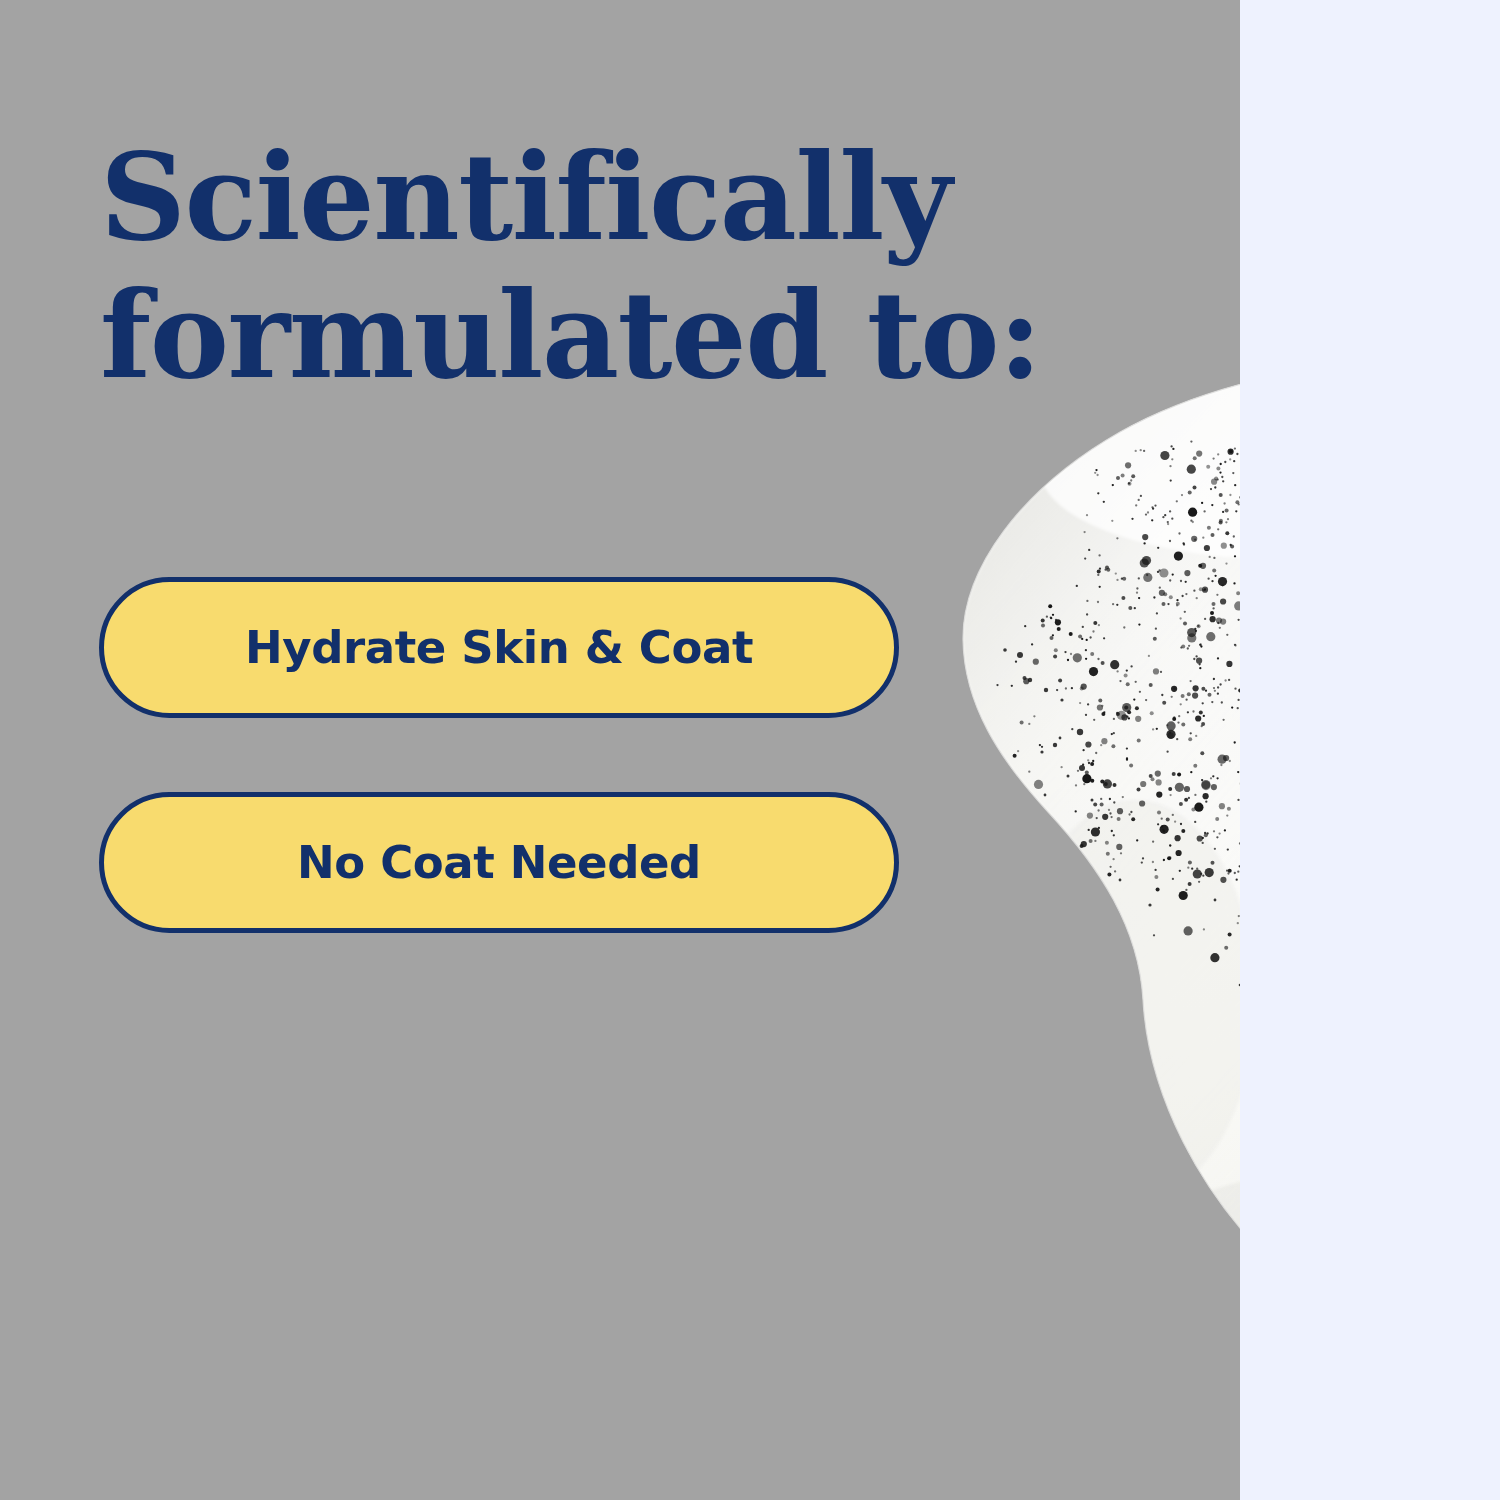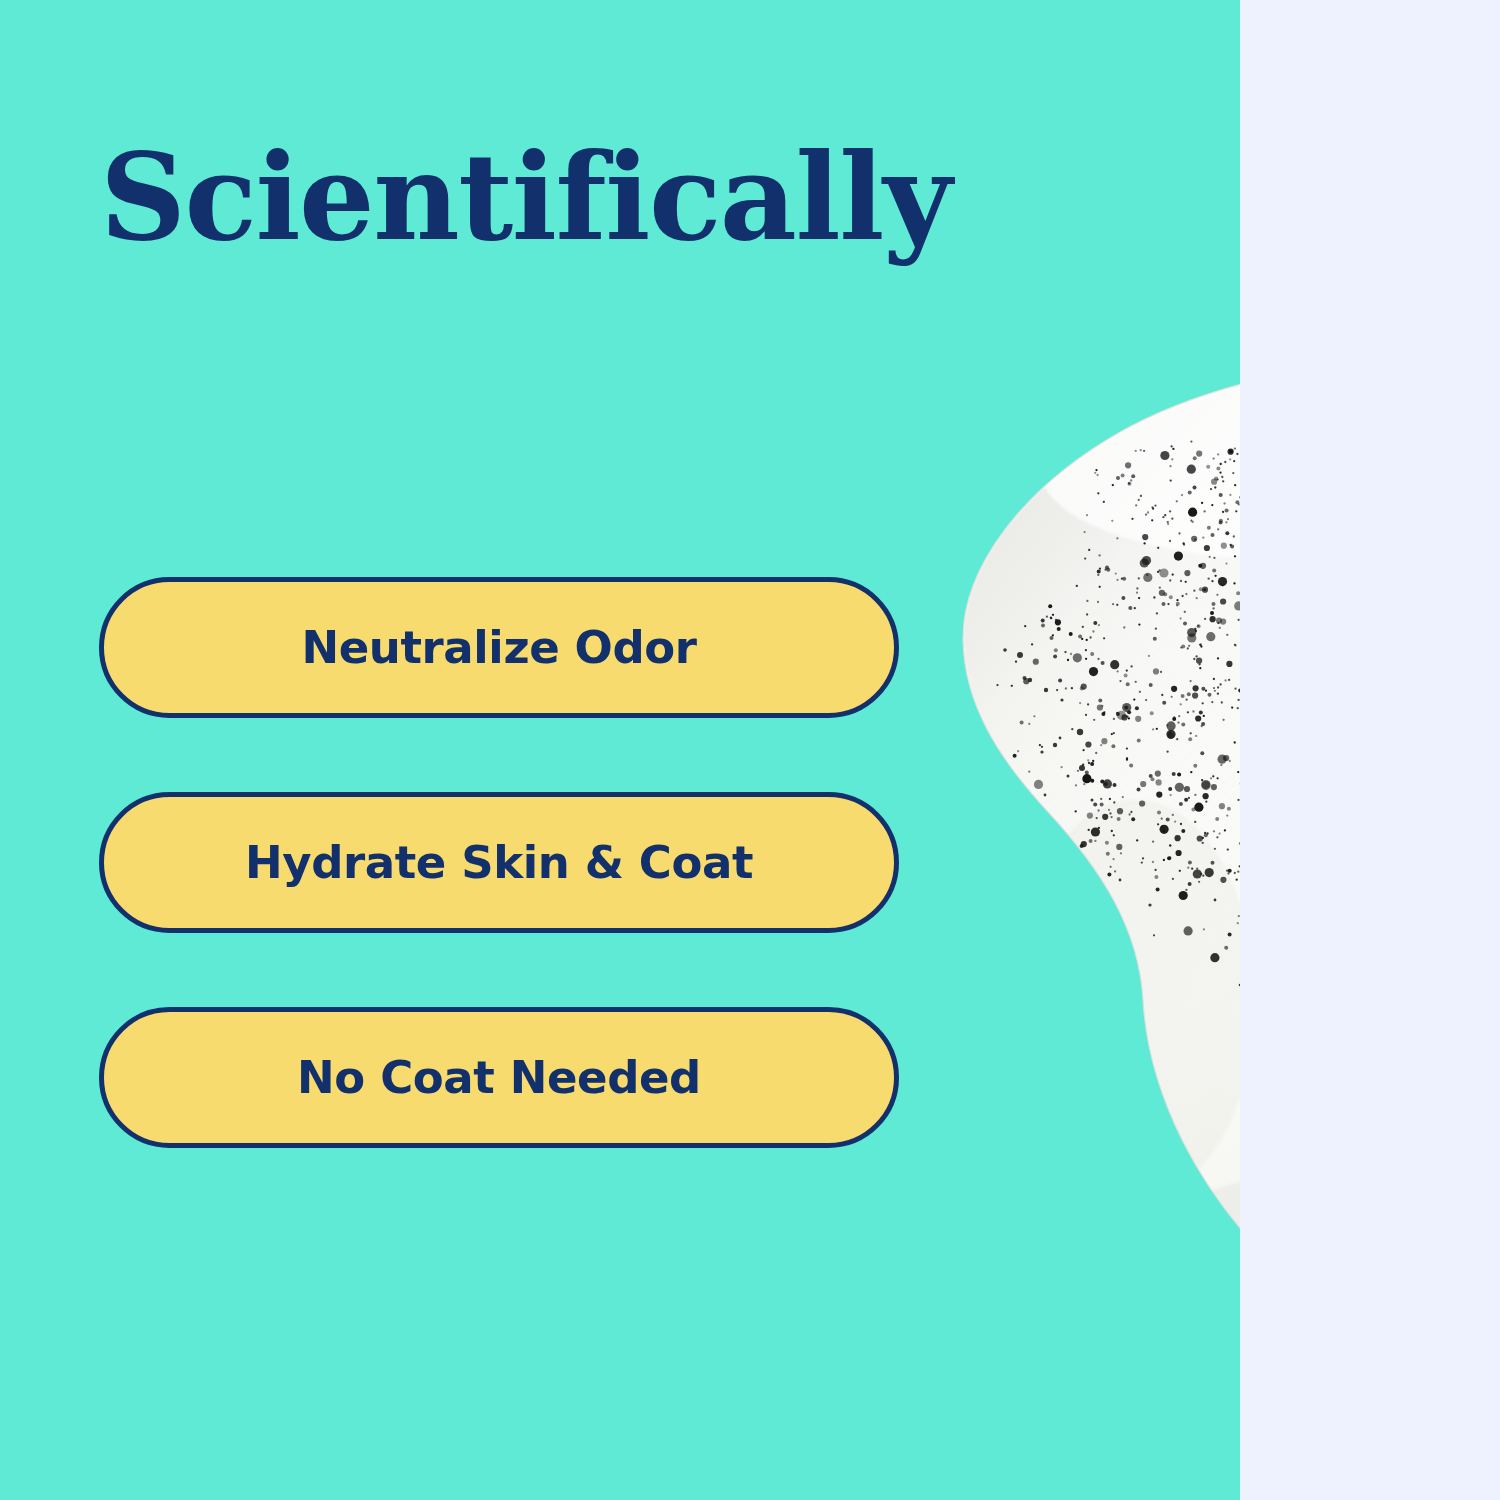--- a/index.html
+++ b/index.html
@@ -12,21 +12,21 @@
   body {
     background:#eef2fe;
     font-family:"Liberation Sans", sans-serif;
     position:relative;
   }
 
   #stage {
     position:relative;
     width:1240px;
     height:1500px;
-    background:#5eead4;
+    background:#a3a3a3;
     overflow:hidden;
   }
 
   
   #blob-layer {
     position:absolute;
     left:0; top:0;
     width:1500px; height:1500px;
     pointer-events:none;
   }
@@ -1532,27 +1532,25 @@
           <circle cx="1365" cy="918" r="1.5" opacity="0.85"></circle>
           <circle cx="1240" cy="985" r="1.3" opacity="0.85"></circle>
           <circle cx="1120" cy="880" r="1.4" opacity="0.85"></circle>
           <circle cx="1450" cy="1040" r="1.2" opacity="0.85"></circle>
         </g>
     </g>
   </svg>
 
   <h1 id="headline">
     <span class="hl-line">Scientifically</span>
+    <span class="hl-line">formulated to:</span>
   </h1>
 
   <div id="pill-list">
 
-    <div class="pill">
-      <span class="pill-label">Neutralize Odor</span>
-    </div>
 
     <div class="pill">
       <span class="pill-label">Hydrate Skin &amp; Coat</span>
     </div>
 
     <div class="pill">
       <span class="pill-label">No Coat Needed</span>
     </div>
 
   </div>

